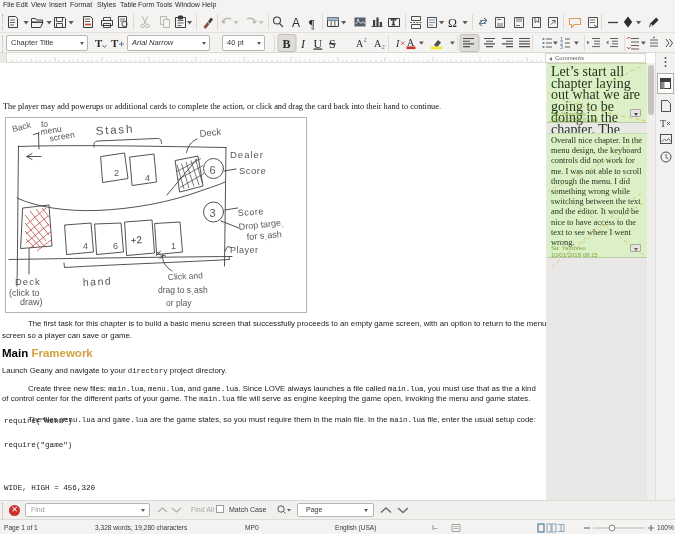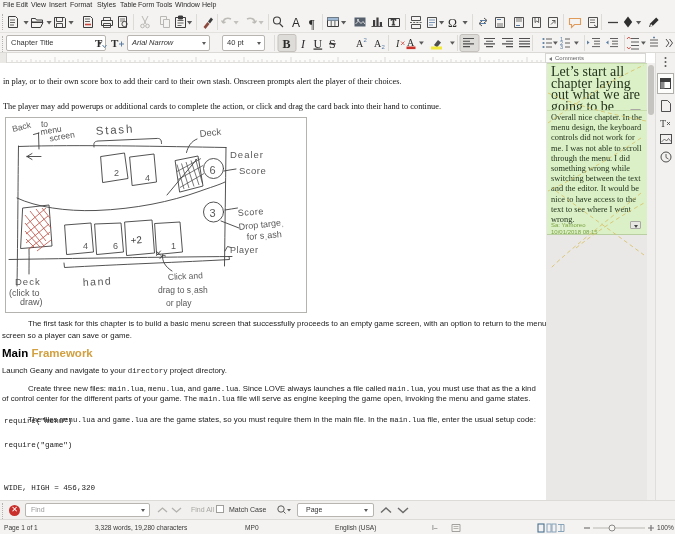--- a/index.html
+++ b/index.html
@@ -186,21 +186,21 @@
       </g>
 
 <g stroke="#dddbd7">
         <path d="M133.5,3v16M196.5,3v16M217.5,3v16M268.5,3v16M322.5,3v16M405.5,3v16M472.5,3v16M563.5,3v16M601.5,3v16"></path>
       </g>
 </svg>
 </div>
 
 <div id="tb2" class="ab">
     <div class="grip"></div>
-<div class="combo" style="left:6px;width:100px">Chapter Title<span class="ca"></span></div>
+<div class="combo" style="left:6px;width:82px">Chapter Title<span class="ca"></span></div>
 <div class="combo" style="left:127px;width:83px;font-style:italic">Arial Narrow<span class="ca"></span></div>
 <div class="combo" style="left:222px;width:43px">40 pt<span class="ca"></span></div>
 <svg width="675" height="20" viewBox="0 0 675 20" style="position:absolute;left:0;top:0">
 
 <g fill="#2b2b2b" font-family="Liberation Serif" font-size="11" font-weight="bold">
 <text x="95" y="14">T</text>
         <text x="111" y="14">T</text>
 </g>
 <path d="M102.5,12l2,2.5l2,-2.5" stroke="#5b7da3" fill="none" stroke-width="1"></path>
 <path d="M119,11h5M121.5,8.5v5" stroke="#5b7da3" fill="none" stroke-width="1"></path>
@@ -289,21 +289,20 @@
 <div id="ruler" class="ab">
 <svg width="545" height="10" viewBox="0 0 545 10">
 <g stroke="#c6c4c0" stroke-width="0.6">
 <path d="M5,7v2M10,7v2M14,7v2M19,7v2M24,6v3M29,7v2M33,7v2M38,7v2M43,7v2M48,4v5M52,7v2M57,7v2M62,7v2M66,7v2M71,6v3M76,7v2M81,7v2M85,7v2M90,7v2M95,4v5M100,7v2M104,7v2M109,7v2M114,6v3M118,7v2M123,7v2M128,7v2M133,7v2M137,7v2M142,4v5M147,7v2M152,7v2M156,7v2M161,6v3M166,7v2M170,7v2M175,7v2M180,7v2M185,7v2M189,4v5M194,7v2M199,7v2M204,7v2M208,6v3M213,7v2M218,7v2M222,7v2M227,7v2M232,7v2M237,4v5M241,7v2M246,7v2M251,7v2M255,6v3M260,7v2M265,7v2M270,7v2M274,7v2M279,7v2M284,4v5M289,7v2M293,7v2M298,7v2M303,6v3M307,7v2M312,7v2M317,7v2M322,7v2M326,7v2M331,4v5M336,7v2M340,7v2M345,7v2M350,6v3M355,7v2M359,7v2M364,7v2M369,7v2M374,7v2M378,4v5M383,7v2M388,7v2M392,7v2M397,6v3M402,7v2M407,7v2M411,7v2M416,7v2M421,7v2M426,4v5M430,7v2M435,7v2M440,7v2M444,6v3M449,7v2M454,7v2M459,7v2M463,7v2M468,7v2M473,4v5M478,7v2M482,7v2M487,7v2M492,6v3M496,7v2M501,7v2M506,7v2M511,7v2M515,7v2M520,4v5M525,7v2M530,7v2M534,7v2M539,6v3M544,7v2"></path>
 </g>
 </svg>
 </div>
 <div id="cmtbtn" class="ab"><span style="position:absolute;left:3px;top:2.5px;width:0;height:0;border-top:2.5px solid transparent;border-bottom:2.5px solid transparent;border-right:3.5px solid #777"></span>Comments</div>
 
 <div id="doc" class="ab">
-<span class="ser" style="left:3px;top:14px">in play, or to their own score box to add their card to their own stash. Onscreen prompts alert the player of their choices.</span>
 <span class="ser" style="left:3px;top:39px">The player may add powerups or additional cards to complete the action, or click and drag the card back into their hand to continue.</span>
 
 <div class="ab" style="left:5px;top:54px;width:302px;height:196px;border:1px solid #b5b3af" id="sketchbox">
 <svg width="300" height="194" viewBox="0 0 300 194" id="sketch">
 <g stroke="#3f3f3f" stroke-width="0.9" fill="none" stroke-linecap="round">
 <path d="M12.5,28 C12,60 11.8,120 11,168"></path>
 <path d="M12.5,28.5 C70,26.5 160,28.5 220,29.5"></path>
 <path d="M220,29.5 C219.5,70 219,110 218.5,148"></path>
 <path d="M3,141.5 C60,140.5 160,139 226,138.5"></path>
 <path d="M27.5,16.5 l5.5,-1.5 M32.5,15 l0.5,16"></path>
@@ -382,21 +381,21 @@
 <span class="mono" style="left:4px;top:421px">WIDE, HIGH = 456,320</span>
 </div>
 
 <div id="comments" class="ab">
 <div class="cmt" style="top:0;height:60px">
 <div class="tx">Let’s start all chapter laying<br>out what we are going to be<br>doing in the chapter. The<br>take-off seems to be abrupt.</div>
 <div class="au" style="top:47px">Sa: Yamoreo</div>
 <div class="au" style="top:53px">10/01/2018 07:50</div>
 <div class="btn" style="top:45px"></div>
 </div>
-<div class="cmt" style="top:47px;height:125px">
+<div class="cmt" style="top:70px;height:125px">
 <div class="tx" style="font-size:8.4px;line-height:10.2px">Overall nice chapter. In the<br>menu design, the keyboard<br>controls did not work for<br>me. I was not able to scroll<br>through the menu. I did<br>something wrong while<br>switching between the text<br>and the editor. It would be<br>nice to have access to the<br>text to see where I went<br>wrong.</div>
 <div class="au" style="top:111px">Sa: Yamoreo</div>
 <div class="au" style="top:118px">10/01/2018 08:15</div>
 <div class="btn" style="top:110px"></div>
 </div>
 <svg width="101" height="437" viewBox="0 0 101 437" style="position:absolute;left:0;top:0;pointer-events:none">
 <g stroke="#d8c16a" stroke-width="1" fill="none" stroke-dasharray="4,3" opacity="0.85">
 <path d="M2,60 C30,40 60,20 98,2"></path>
 <path d="M2,30 C35,45 70,52 100,58"></path>
 <path d="M95,75 C65,95 30,115 2,128"></path>

